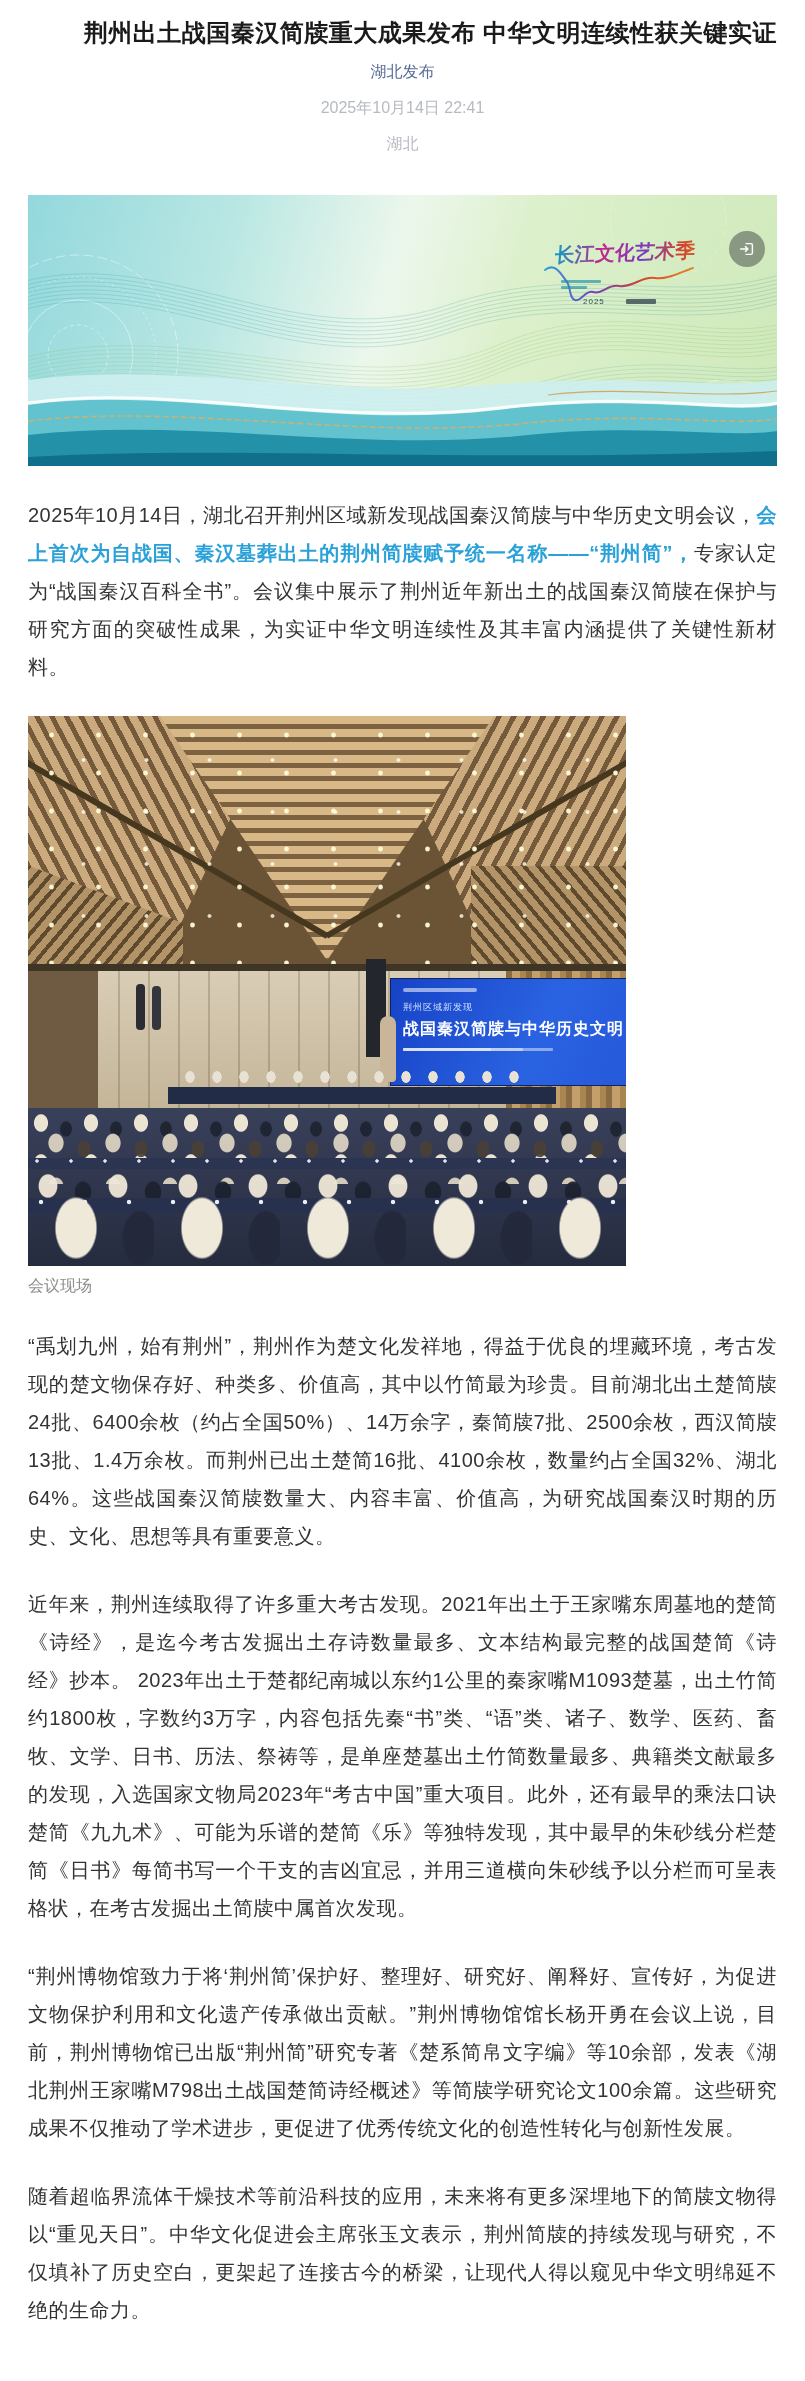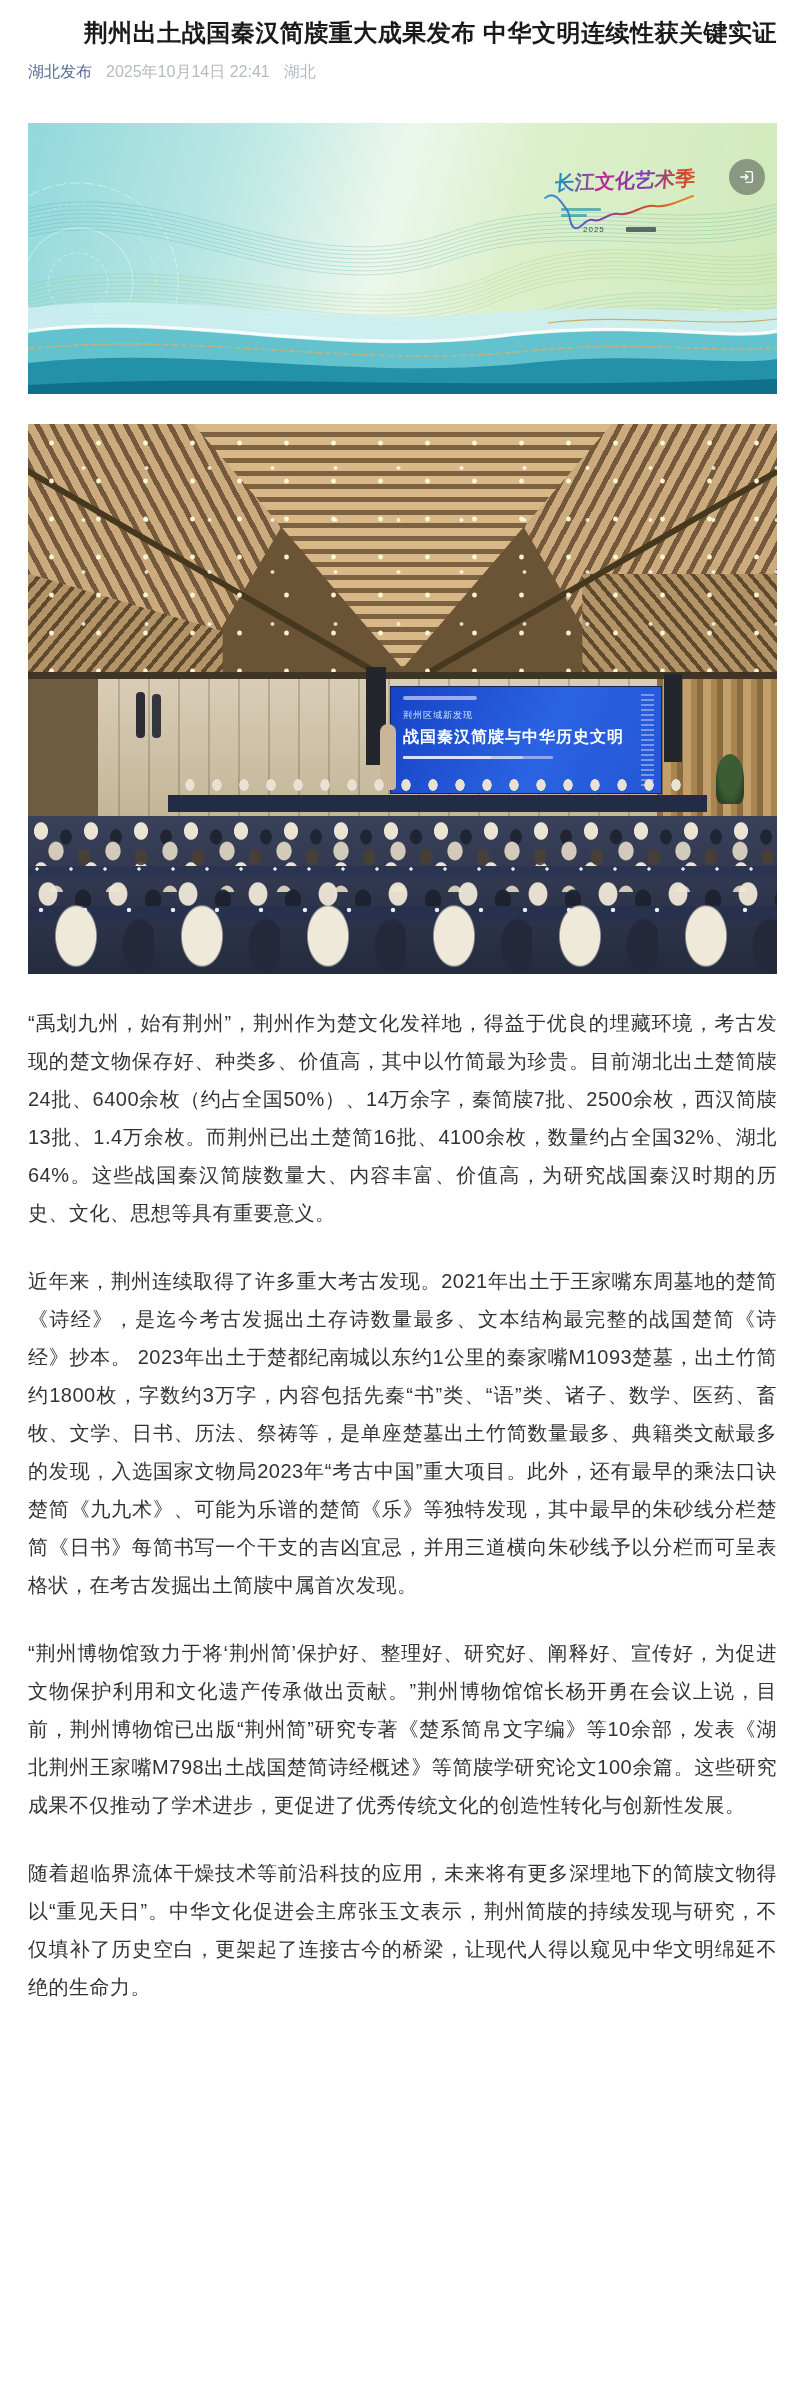--- a/index.html
+++ b/index.html
@@ -12,21 +12,21 @@
   .page { width:805px; padding:0 28px; }
 
   
   .title {
     padding-top:16px;
     font-size:24px; font-weight:700; line-height:1.4;
     color:#1a1a1a; letter-spacing:.5px;text-align:right;
   }
   .byline {
     margin-top:11px; font-size:16px; line-height:22px;
-    display:flex; align-items:center; gap:14px;
+    display:flex; align-items:center; gap:14px;flex-direction:column;
   }
   .byline .account { color:#576b95; font-weight:400; cursor:pointer; }
   .byline .time, .byline .loc { color:#b6bac1; }
 
   
   .banner {
     position:relative; margin-top:40px;
     width:749px; height:271px; overflow:hidden; cursor:pointer;
     background:linear-gradient(105deg,#93d8dd 0%,#b9e7e3 26%,#ecf7ec 47%,#dcf0cb 63%,#cfe9ba 100%);
   }
@@ -56,21 +56,21 @@
     margin-top:30px;
     font-size:20px; line-height:38px; letter-spacing:.5px;
     text-align:justify; color:#333;
   }
   .para .hl { color:#2aa1d8; font-weight:700; }
 
   
   figure { margin-top:30px; }
   figcaption { margin-top:10px; font-size:16px; color:#8c8c8c; }
 
-  .photo { position:relative; width:749px; height:550px; overflow:hidden; background:#3a3123; cursor:pointer; }
+  .photo { position:relative; width:598px; height:550px; overflow:hidden; background:#3a3123; cursor:pointer; }
   .photo * { position:absolute; }
 
   
   .ceil { left:0; right:0; top:0; height:255px; background:#6b5336; overflow:hidden; }
   .c-left { left:0; top:0; width:42%; height:100%;
     background:repeating-linear-gradient(62deg,#cbab7d 0 8px,#74593a 8px 13px);
     clip-path:polygon(0 0,100% 0,52% 100%,0 100%); }
   .c-right { right:0; top:0; width:42%; height:100%;
     background:repeating-linear-gradient(-62deg,#cbab7d 0 8px,#74593a 8px 13px);
     clip-path:polygon(0 0,100% 0,100% 100%,48% 100%); }
@@ -254,20 +254,21 @@
     </div>
 
     <div class="expand-btn">
       <svg width="18" height="18" viewBox="0 0 20 20">
         <path d="M9 4 h5.5 a1.5 1.5 0 0 1 1.5 1.5 v9 a1.5 1.5 0 0 1 -1.5 1.5 H9" stroke="#ffffff" stroke-width="1.6" fill="none" stroke-linecap="round"></path>
         <path d="M3 10 h8 M8.2 7.2 L11 10 L8.2 12.8" stroke="#ffffff" stroke-width="1.6" fill="none" stroke-linecap="round" stroke-linejoin="round"></path>
       </svg>
     </div>
   </div>
 
+  <p class="para"><span>2025年10月14日，湖北召开荆州区域新发现战国秦汉简牍与中华历史文明会议，</span><span class="hl">会上首次为自战国、秦汉墓葬出土的荆州简牍赋予统一名称——“荆州简”，</span><span>专家认定为“战国秦汉百科全书”。会议集中展示了荆州近年新出土的战国秦汉简牍在保护与研究方面的突破性成果，为实证中华文明连续性及其丰富内涵提供了关键性新材料。</span></p>
 
   <figure>
     <div class="photo">
       <div class="ceil">
         <div class="c-left"></div>
         <div class="c-right"></div>
         <div class="c-mid"></div>
         <div class="c-bl"></div>
         <div class="c-br"></div>
         <div class="vb-l"></div>
@@ -303,20 +304,21 @@
       <div class="dais-table"></div>
 
       <div class="aud"></div>
       <div class="aud-g1"></div>
       <div class="aud-g2"></div>
       <div class="tbl1"></div>
       <div class="aud-g3"></div>
       <div class="tbl2"></div>
       <div class="aud-front"></div>
     </div>
+    <figcaption>会议现场</figcaption>
   </figure>
 
   <p class="para">“禹划九州，始有荆州”，荆州作为楚文化发祥地，得益于优良的埋藏环境，考古发现的楚文物保存好、种类多、价值高，其中以竹简最为珍贵。目前湖北出土楚简牍24批、6400余枚（约占全国50%）、14万余字，秦简牍7批、2500余枚，西汉简牍13批、1.4万余枚。而荆州已出土楚简16批、4100余枚，数量约占全国32%、湖北64%。这些战国秦汉简牍数量大、内容丰富、价值高，为研究战国秦汉时期的历史、文化、思想等具有重要意义。</p>
   <p class="para">近年来，荆州连续取得了许多重大考古发现。2021年出土于王家嘴东周墓地的楚简《诗经》，是迄今考古发掘出土存诗数量最多、文本结构最完整的战国楚简《诗经》抄本。 2023年出土于楚都纪南城以东约1公里的秦家嘴M1093楚墓，出土竹简约1800枚，字数约3万字，内容包括先秦“书”类、“语”类、诸子、数学、医药、畜牧、文学、日书、历法、祭祷等，是单座楚墓出土竹简数量最多、典籍类文献最多的发现，入选国家文物局2023年“考古中国”重大项目。此外，还有最早的乘法口诀楚简《九九术》、可能为乐谱的楚简《乐》等独特发现，其中最早的朱砂线分栏楚简《日书》每简书写一个干支的吉凶宜忌，并用三道横向朱砂线予以分栏而可呈表格状，在考古发掘出土简牍中属首次发现。</p>
   <p class="para">“荆州博物馆致力于将‘荆州简’保护好、整理好、研究好、阐释好、宣传好，为促进文物保护利用和文化遗产传承做出贡献。”荆州博物馆馆长杨开勇在会议上说，目前，荆州博物馆已出版“荆州简”研究专著《楚系简帛文字编》等10余部，发表《湖北荆州王家嘴M798出土战国楚简诗经概述》等简牍学研究论文100余篇。这些研究成果不仅推动了学术进步，更促进了优秀传统文化的创造性转化与创新性发展。</p>
   <p class="para">随着超临界流体干燥技术等前沿科技的应用，未来将有更多深埋地下的简牍文物得以“重见天日”。中华文化促进会主席张玉文表示，荆州简牍的持续发现与研究，不仅填补了历史空白，更架起了连接古今的桥梁，让现代人得以窥见中华文明绵延不绝的生命力。</p>
 
 </div>
 
 </body></html>

